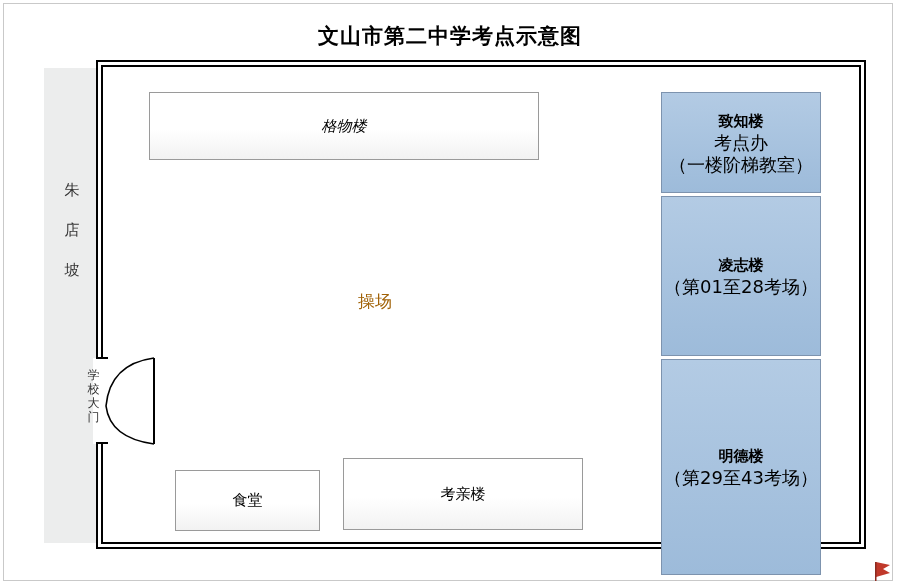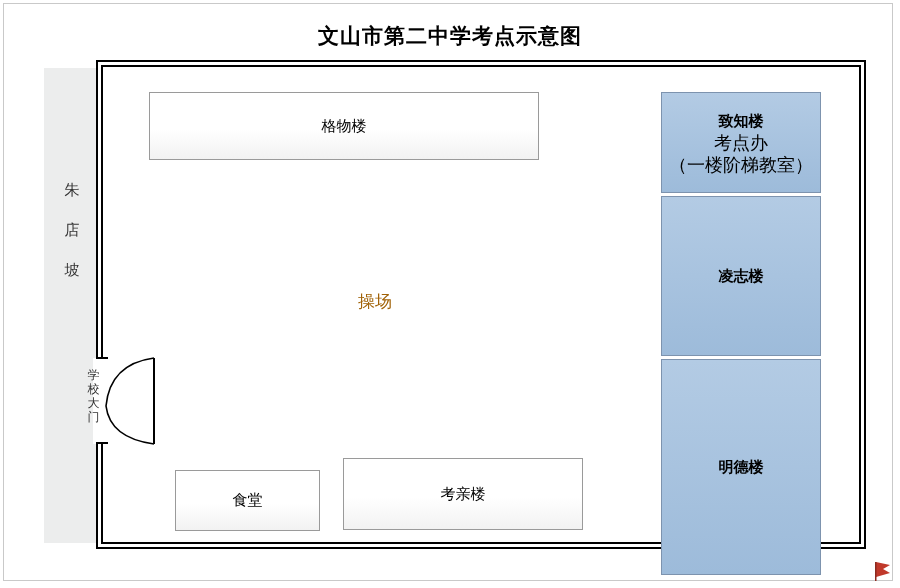--- a/index.html
+++ b/index.html
@@ -202,21 +202,21 @@
 <div class="gate-notch-line-bottom"></div>
 
 <svg class="gate-arc" viewBox="0 0 60 90">
   <path d="M 50 2 L 50 88" stroke="#000000" stroke-width="2" fill="none"></path>
   <path d="M 50 2 Q 6 8 2 50" stroke="#000000" stroke-width="1.6" fill="none"></path>
   <path d="M 50 88 Q 6 82 2 50" stroke="#000000" stroke-width="1.6" fill="none"></path>
 </svg>
 
 <div class="gate-label">学校大门</div>
 
-<div class="bldg" style="left:149px; top:92px; width:390px; height:68px;">
+<div class="bldg" style="left:149px; top:92px; width:390px; height:68px;font-style:italic;">
   <span>格物楼</span>
 </div>
 
 <div class="bldg" style="left:175px; top:470px; width:145px; height:61px;">
   <span>食堂</span>
 </div>
 
 <div class="bldg" style="left:343px; top:458px; width:240px; height:72px;">
   <span>考亲楼</span>
 </div>
@@ -224,22 +224,24 @@
 <div class="playground-label">操场</div>
 
 <div class="bldg-blue" style="left:661px; top:92px; width:160px; height:101px;">
   <span class="b-title">致知楼</span>
   <span class="b-sub">考点办</span>
   <span class="b-sub">（一楼阶梯教室）</span>
 </div>
 
 <div class="bldg-blue" style="left:661px; top:196px; width:160px; height:160px;">
   <span class="b-title">凌志楼</span>
+  <span class="b-sub">（第01至28考场）</span>
 </div>
 
 <div class="bldg-blue" style="left:661px; top:359px; width:160px; height:216px;">
   <span class="b-title">明德楼</span>
+  <span class="b-sub">（第29至43考场）</span>
 </div>
 
 <svg class="flag" viewBox="0 0 18 22">
   <path d="M2 2 L16 5 L9 9 L16 13 L2 17 Z" fill="#c0392b"></path>
   <rect x="1" y="2" width="1.5" height="19" fill="#8b2a20"></rect>
 </svg>
 
 </body></html>

